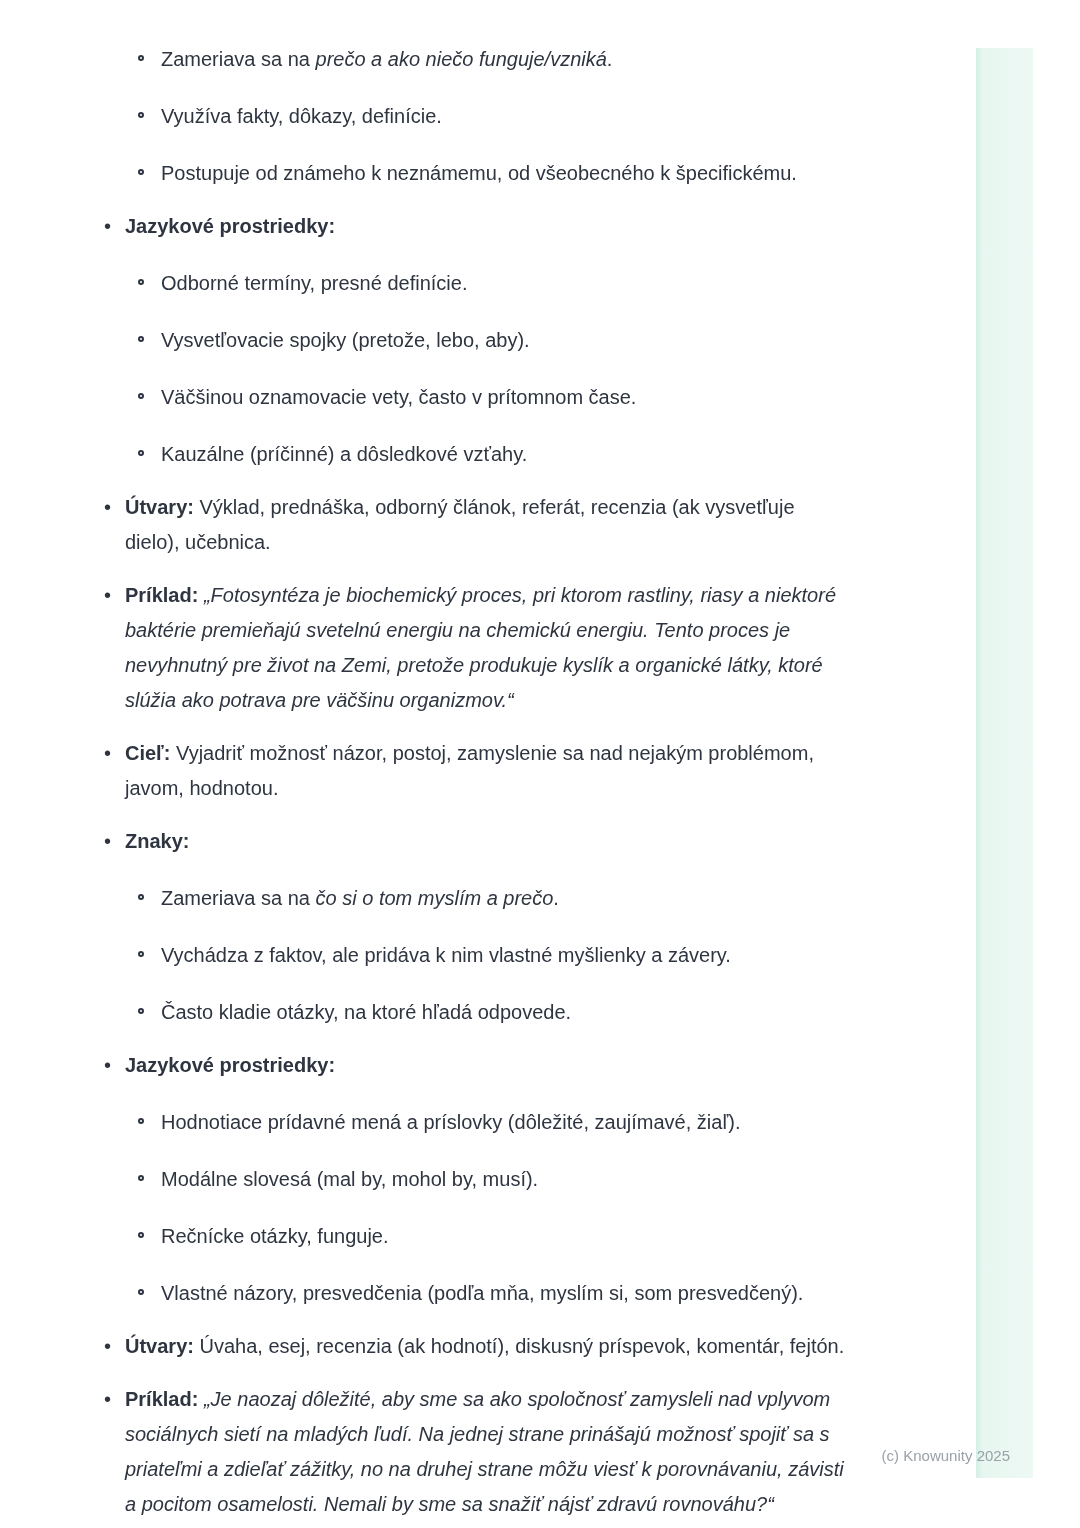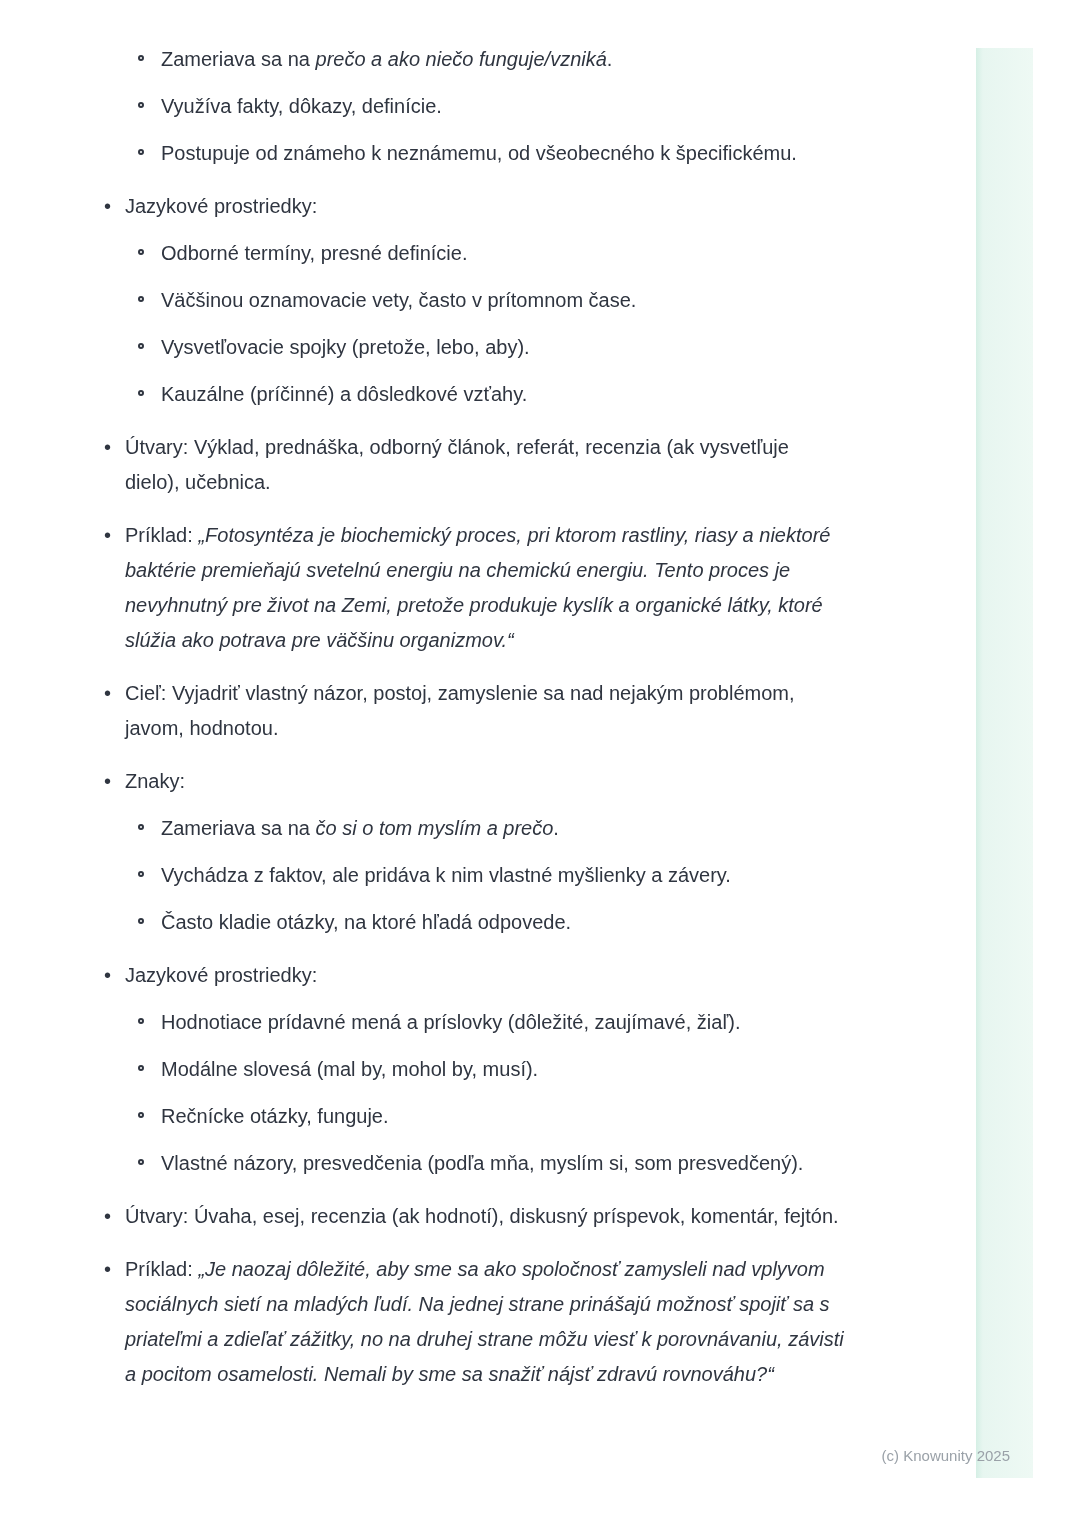--- a/index.html
+++ b/index.html
@@ -18,33 +18,33 @@
   }
   .stripe{
     position:absolute;left:976px;top:48px;width:57px;height:1430px;
     background:linear-gradient(90deg,#d5efe5 0px,#e7f6f0 7px,#eef9f4 100%);
   }
   .content{
     position:absolute;left:104px;top:42px;width:742px;
     color:var(--text);
     font-size:20px;line-height:35px;
   }
-  .item{display:flex;margin-top:12px;}
+  .item{display:flex;margin-top:22px;}
   .item:first-child{margin-top:0;}
   .item.l1{margin-top:18px;}
   .item.l2{margin-left:33px;}
   .item .marker{flex:0 0 21px;user-select:none;}
   .item.l1 .marker{font-size:20px;}
   .item.l2 .marker{flex:0 0 24px;position:relative;}
   .circ{
     position:absolute;left:1px;top:13px;width:6px;height:6px;
     border:2px solid var(--text);border-radius:50%;display:block;
   }
   .txt{flex:1;}
-  .b{font-weight:400;margin-top:8px;}
+  .b{font-weight:700;margin-top:8px;}
   .i{font-style:italic;}
   .heading{
     font-size:27px;font-weight:700;color:var(--accent);
     margin:28px 0 4px -9px;line-height:38px;letter-spacing:0.2px;
   }
   .watermark{
     position:absolute;top:1447px;right:70px;
     font-size:15px;color:var(--muted);z-index:2;white-space:nowrap;
   }
 </style>
@@ -79,45 +79,45 @@
       <div class="item l2">
         <span class="marker">
           <span class="circ"></span>
         </span>
         <span class="txt"><span>Odborné termíny, presné definície.</span></span>
       </div>
       <div class="item l2">
         <span class="marker">
           <span class="circ"></span>
         </span>
-        <span class="txt"><span>Väčšinou oznamovacie vety, často v prítomnom čase.</span></span>
+        <span class="txt"><span>Vysvetľovacie spojky (pretože, lebo, aby).</span></span>
       </div>
       <div class="item l2">
         <span class="marker">
           <span class="circ"></span>
         </span>
-        <span class="txt"><span>Vysvetľovacie spojky (pretože, lebo, aby).</span></span>
+        <span class="txt"><span>Väčšinou oznamovacie vety, často v prítomnom čase.</span></span>
       </div>
       <div class="item l2">
         <span class="marker">
           <span class="circ"></span>
         </span>
         <span class="txt"><span>Kauzálne (príčinné) a dôsledkové vzťahy.</span></span>
       </div>
       <div class="item l1">
         <span class="marker">•</span>
         <span class="txt"><span class="b">Útvary:</span><span> Výklad, prednáška, odborný článok, referát, recenzia (ak vysvetľuje dielo), učebnica.</span></span>
       </div>
       <div class="item l1">
         <span class="marker">•</span>
         <span class="txt"><span class="b">Príklad:</span><span> </span><span class="i">„Fotosyntéza je biochemický proces, pri ktorom rastliny, riasy a niektoré baktérie premieňajú svetelnú energiu na chemickú energiu. Tento proces je nevyhnutný pre život na Zemi, pretože produkuje kyslík a organické látky, ktoré slúžia ako potrava pre väčšinu organizmov.“</span></span>
       </div>
       <div class="item l1">
         <span class="marker">•</span>
-        <span class="txt"><span class="b">Cieľ:</span><span> Vyjadriť vlastný názor, postoj, zamyslenie sa nad nejakým problémom, javom, hodnotou.</span></span>
+        <span class="txt"><span class="b">Cieľ:</span><span> Vyjadriť možnosť názor, postoj, zamyslenie sa nad nejakým problémom, javom, hodnotou.</span></span>
       </div>
       <div class="item l1">
         <span class="marker">•</span>
         <span class="txt"><span class="b">Znaky:</span></span>
       </div>
       <div class="item l2">
         <span class="marker">
           <span class="circ"></span>
         </span>
         <span class="txt"><span>Zameriava sa na </span><span class="i">čo si o tom myslím a prečo</span><span>.</span></span>

